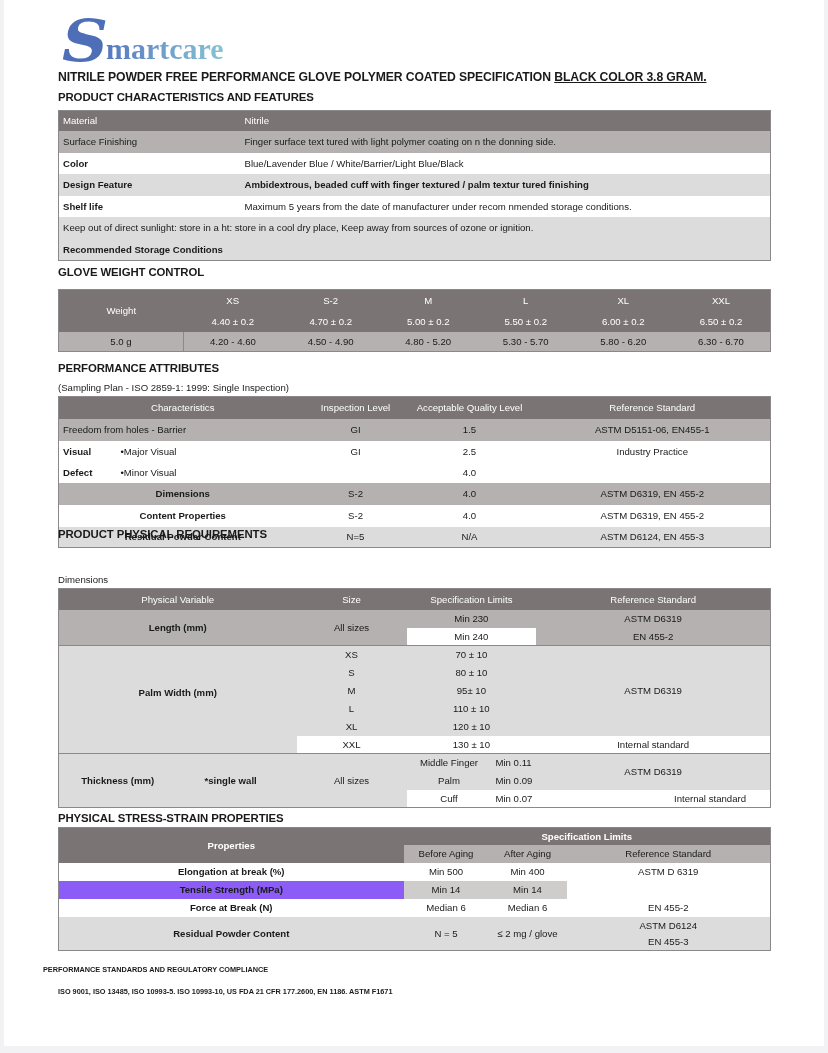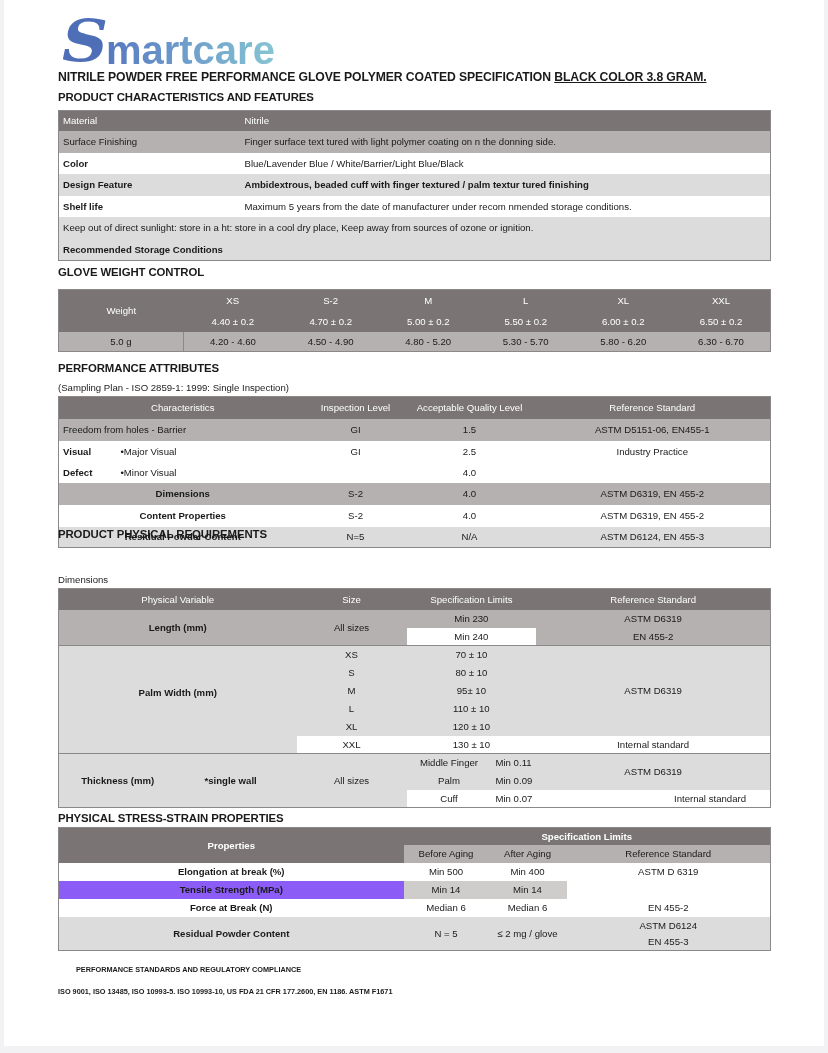--- a/index.html
+++ b/index.html
@@ -1,36 +1,36 @@
 <!DOCTYPE html>
 <html><head>
 <meta charset="utf-8">
 <style>
   * { box-sizing: border-box; margin: 0; padding: 0; }
   html, body { width: 828px; height: 1053px; background: #f2f2f4; overflow: hidden; }
   body { font-family: "Liberation Sans", sans-serif; color: #1a1a1a; position: relative; }
   .page { position: absolute; left: 4px; top: 0; width: 820px; height: 1046px; background: #ffffff; }
   .logo { position: absolute; left: 60px; top: 10px; height: 60px; display: flex; align-items: flex-end; }
   .logo-s { font-family: "DejaVu Serif", serif; font-style: italic; font-weight: bold; font-size: 58px; color: #4e6fb8; line-height: 1; letter-spacing: -2px; transform: scaleX(1.1); display: inline-block; }
-  .logo-rest { font-family: Liberation Sans, sans-serif; font-size: 40px; font-weight: bold; line-height: 1; margin-left: 2px; 
+  .logo-rest { font-family: Liberation Serif, serif; font-size: 30px; font-weight: bold; line-height: 1; margin-left: 2px; margin-bottom: 6px;
     background: linear-gradient(90deg, #5778c0 0%, #6d9ccb 45%, #86c4d2 100%); -webkit-background-clip: text; background-clip: text; color: transparent; }
   .title { position: absolute; left: 54px; top: 70px; font-size: 12.2px; font-weight: bold; letter-spacing: -0.1px; white-space: nowrap; }
   .title u { text-decoration: underline; }
   .h2 { position: absolute; left: 54px; font-size: 11.4px; font-weight: bold; white-space: nowrap; letter-spacing: -0.1px; }
   .sub { position: absolute; left: 54px; font-size: 9.6px; white-space: nowrap; color: #222; }
   table { position: absolute; left: 54px; width: 713px; border-collapse: collapse; font-size: 9.6px; border: 1px solid #8a8888; }
   td, th { padding: 0 4px; white-space: nowrap; font-weight: normal; }
   .dark { background: #7a7574; color: #ffffff; font-weight: bold; }
   .mid { background: #b4b1b0; }
   .lite { background: #dcdcdc; }
   .white { background: #ffffff; }
   .b { font-weight: bold; }
   .c { text-align: center; }
   .l { text-align: left; }
-  .foot1 { position: absolute; left: 72px; top: 965px; font-size: 7.3px; font-weight: bold; white-space: nowrap; }
+  .foot1 { position: absolute; left: 39px; top: 965px; font-size: 7.3px; font-weight: bold; white-space: nowrap; }
   .foot2 { position: absolute; left: 54px; top: 987px; font-size: 7.3px; font-weight: bold; white-space: nowrap; }
 </style>
 </head>
 <body>
 
 <div class="page">
 
   <div class="logo">
     <span class="logo-s">S</span>
     <span class="logo-rest">martcare</span>

